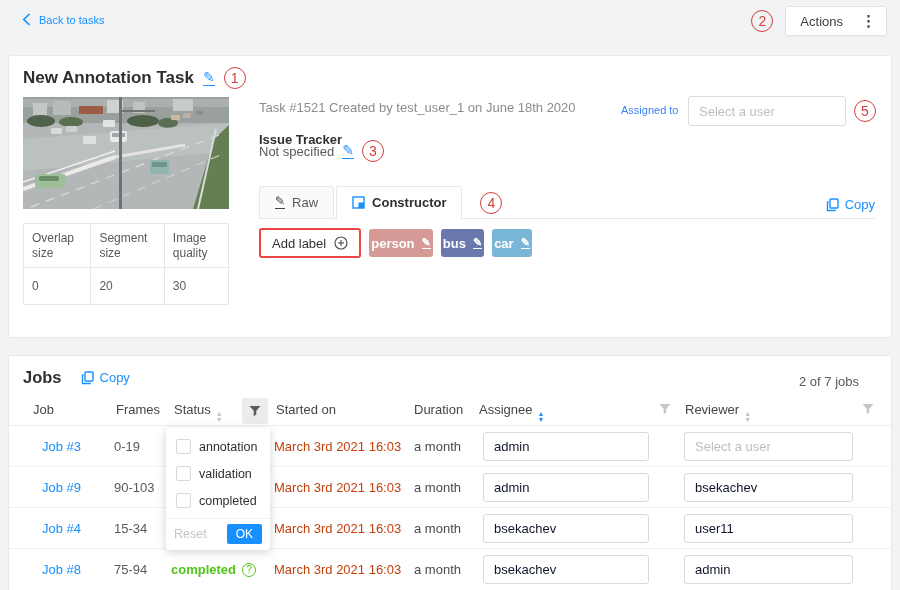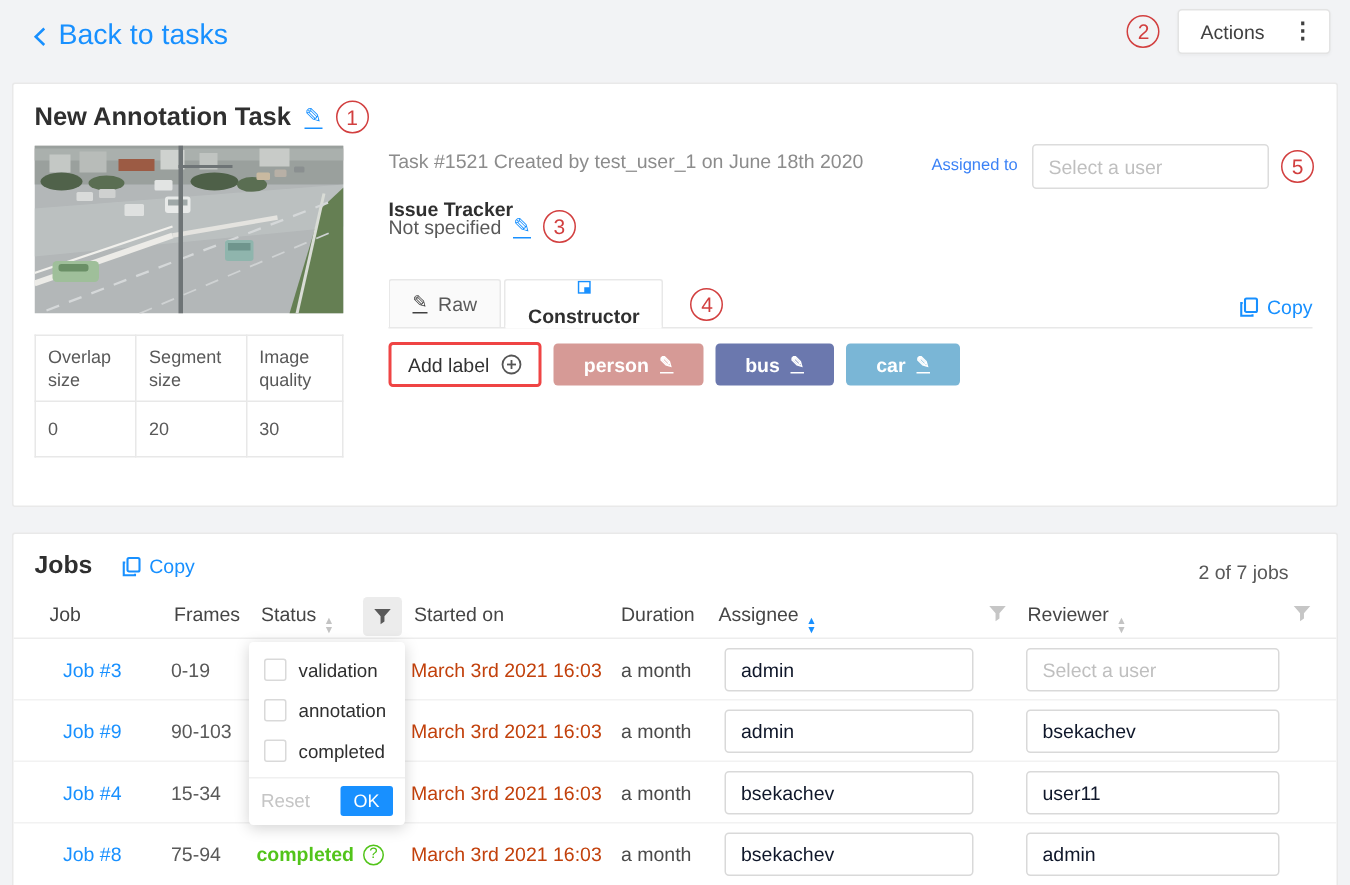--- a/index.html
+++ b/index.html
@@ -2,21 +2,21 @@
 <html><head>
 <meta charset="utf-8">
 <style>
   * { box-sizing: border-box; margin: 0; padding: 0; }
   html,body { width:900px; height:590px; }
   body { font-family:"Liberation Sans", sans-serif; background:#f2f3f5; position:relative; overflow:hidden; color:#595959; }
   #app { position:absolute; inset:0; }
 
   
   .topbar { position:absolute; left:0; top:0; width:900px; height:44px; }
-  .back-link { position:absolute; left:22px; top:13px; display:flex; align-items:center; gap:8px; color:#1890ff; font-size:19px; cursor:pointer; text-decoration:none; }
+  .back-link { position:absolute; left:22px; top:13px; display:flex; align-items:center; gap:8px; color:#1890ff; font-size:11px; cursor:pointer; text-decoration:none; }
   .topbar-right { position:absolute; right:13px; top:6px; display:flex; align-items:center; gap:12px; }
   .actions-btn { background:#fff; border:1px solid #e3e3e3; border-radius:3px; height:30px; display:flex; align-items:center; padding:0 0 0 14px; font-size:13px; color:#404040; cursor:pointer; box-shadow:0 1px 2px rgba(0,0,0,0.03); }
   .actions-btn .more { font-size:15px; font-weight:bold; color:#404040; padding:0 10px; margin-left:8px; line-height:28px; }
 
   
   .anno { width:22px; height:22px; border:1.6px solid #d23f3f; border-radius:50%; color:#d23f3f; font-size:14px; display:inline-flex; align-items:center; justify-content:center; flex:0 0 auto; }
 
   
   .card { position:absolute; background:#fff; border:1px solid #e9e9e9; border-radius:2px; }
   #task-card { left:8px; top:55px; width:884px; height:283px; }
@@ -35,30 +35,30 @@
   .task-meta { position:absolute; left:250px; top:44px; font-size:13px; color:#8c8c8c; }
   .assigned-label { position:absolute; left:612px; top:48px; font-size:11px; color:#3b82f6; }
   .assigned-input { position:absolute; left:679px; top:40px; width:158px; height:30px; border:1px solid #dcdcdc; border-radius:3px; padding:0 10px; font-size:13px; font-family:inherit; color:#333; }
   .assigned-input::placeholder { color:#bfbfbf; }
   #anno5 { position:absolute; left:845px; top:44px; }
   .issue-label { position:absolute; left:250px; top:76px; font-size:13px; font-weight:bold; color:#2f2f2f; }
   .issue-row { position:absolute; left:250px; top:84px; display:flex; align-items:center; gap:8px; font-size:13px; color:#595959; }
 
   .tabbar { position:absolute; left:250px; top:131px; width:616px; height:32px; border-bottom:1px solid #e8e8e8; display:flex; align-items:flex-end; }
   .tab { height:32px; display:flex; align-items:center; gap:7px; padding:0 15px; font-size:13px; color:#595959; background:#fafafa; border:1px solid #e8e8e8; border-bottom:none; border-radius:2px 2px 0 0; cursor:pointer; }
-  .tab + .tab { margin-left:2px;flex-direction:column; }
+  .tab + .tab { margin-left:2px; }
   .tab.active { background:#fff; color:#2f2f2f; font-weight:bold; position:relative; }
   .tab.active::after { content:""; position:absolute; left:0; right:0; bottom:-1px; height:2px; background:#fff; }
   .tab .pencil-dark { color:#404040; border-bottom:1.2px solid #404040; font-size:12px; line-height:11px; padding-bottom:1px; }
   #anno4 { margin:0 0 4px 18px; }
   .copy-link { margin-left:auto; margin-bottom:6px; display:flex; align-items:center; gap:6px; color:#1890ff; font-size:13px; cursor:pointer; }
 
   .labels-row { position:absolute; left:250px; top:172px; display:flex; align-items:center; gap:8px; }
   .add-label-btn { height:30px; border:2px solid #ef4444; border-radius:3px; background:#fff; display:flex; align-items:center; gap:8px; padding:0 11px; font-size:13px; color:#333; cursor:pointer; }
-  .chip { height:28px; border-radius:3px; color:#fff; font-size:13px; font-weight:bold; display:flex; align-items:center; gap:7px; padding:0 20px; cursor:pointer; }
+  .chip { height:28px; border-radius:3px; color:#fff; font-size:13px; font-weight:bold; display:flex; align-items:center; gap:7px; padding:0 2px; cursor:pointer; }
   .chip .edit-w { color:#fff; font-size:11px; line-height:10px; border-bottom:1.2px solid #fff; padding-bottom:1px; }
 
   
   .jobs-head { position:absolute; left:14px; top:12px; display:flex; align-items:center; gap:19px; }
   .jobs-title { font-size:16.5px; font-weight:bold; color:#2f2f2f; }
   .jobs-count { position:absolute; right:32px; top:18px; font-size:13px; color:#595959; }
   .jhdr { position:absolute; left:0; top:40px; width:100%; height:30px; border-bottom:1px solid #ededed; font-size:13px; color:#454545; }
   .jhdr .h { position:absolute; top:6px; white-space:nowrap; }
   .sorter { display:inline-flex; flex-direction:column; margin-left:5px; vertical-align:-2px; }
   .sorter span { font-size:7px; line-height:5.5px; color:#c3c3c3; }
@@ -326,25 +326,25 @@
       <span class="c cell-duration">a month</span>
       <input class="user-input assignee-in" value="bsekachev" style="">
       <input class="user-input reviewer-in" value="admin" style="">
     </div>
   </div>
 
   <div class="filter-dd">
     <div class="fd-items">
       <div class="fd-item">
         <span class="cb"></span>
-        <span>validation</span>
+        <span>annotation</span>
       </div>
       <div class="fd-item">
         <span class="cb"></span>
-        <span>annotation</span>
+        <span>validation</span>
       </div>
       <div class="fd-item">
         <span class="cb"></span>
         <span>completed</span>
       </div>
     </div>
     <div class="fd-footer">
       <span class="fd-reset">Reset</span>
       <button class="fd-ok">OK</button>
     </div>

